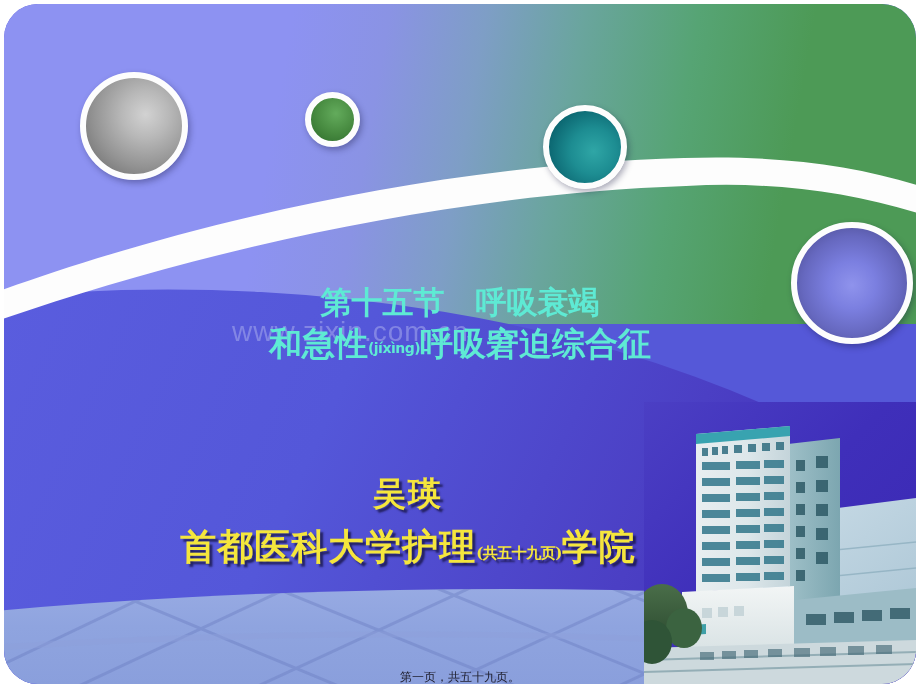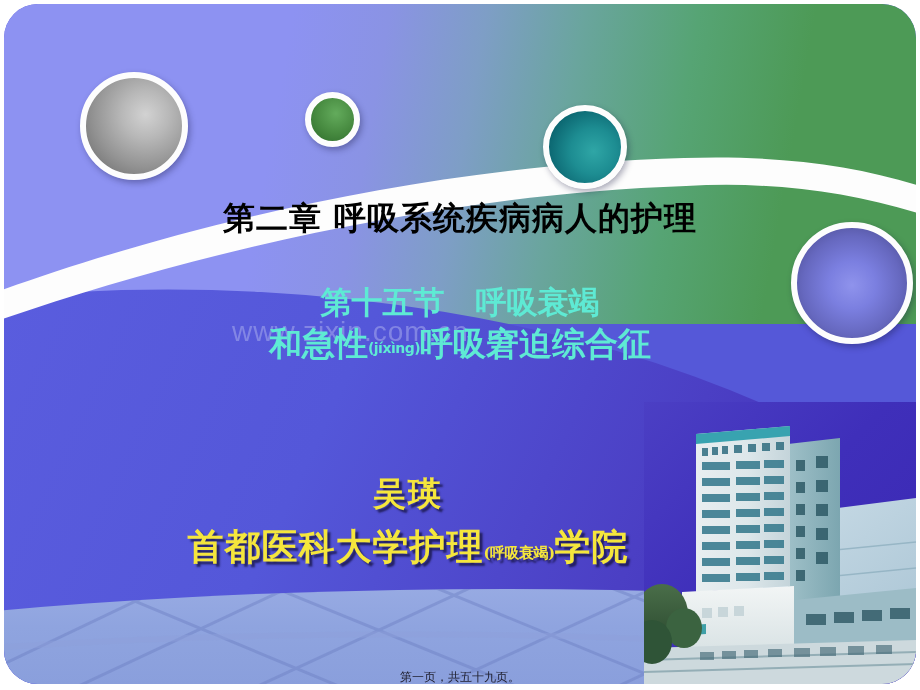--- a/index.html
+++ b/index.html
@@ -334,29 +334,28 @@
                L 1020 176 C 930 136 830 118 722 124 C 438 134 162 210 -20 278 Z" fill="#fdfdfd"></path>
     </svg>
 
     <div class="circ circ-gray shadow"></div>
     <div class="circ circ-green shadow"></div>
     <div class="circ circ-teal shadow"></div>
     <div class="circ circ-purple shadow"></div>
 
     <div class="watermark">www.zixin.com.cn</div>
 
-    <div class="title-main">第二章  呼吸系统疾病病人的护理</div>
 
     <div class="title-sub">
       <span class="line1">第十五节　呼吸衰竭</span>
       <span class="line2"><span>和急性</span><span class="pinyin">(jíxìng)</span><span>呼吸窘迫综合征</span></span>
     </div>
 
     <div class="author-block">
       <span class="name">吴瑛</span>
-      <span class="org"><span>首都医科大学护理</span><span class="pinyin2">(呼吸衰竭)</span><span>学院</span></span>
+      <span class="org"><span>首都医科大学护理</span><span class="pinyin2">(共五十九页)</span><span>学院</span></span>
     </div>
 
   </div>
 
   <div class="footer">第一页，共五十九页。</div>
 
 </div>
 
 </body></html>

